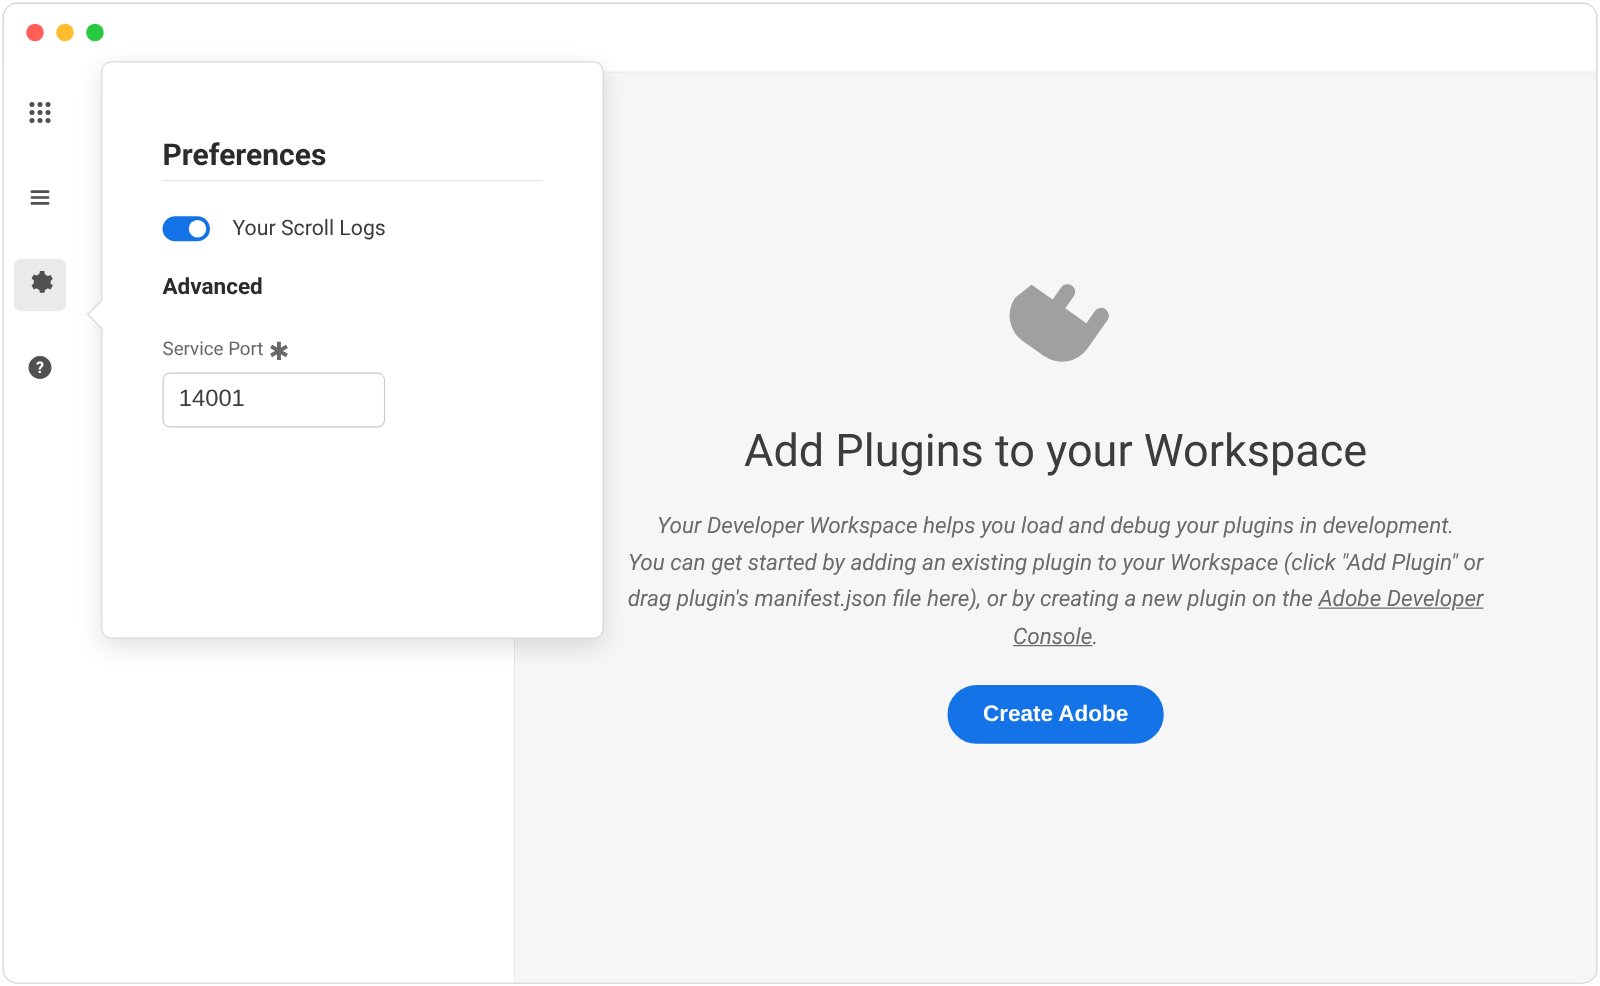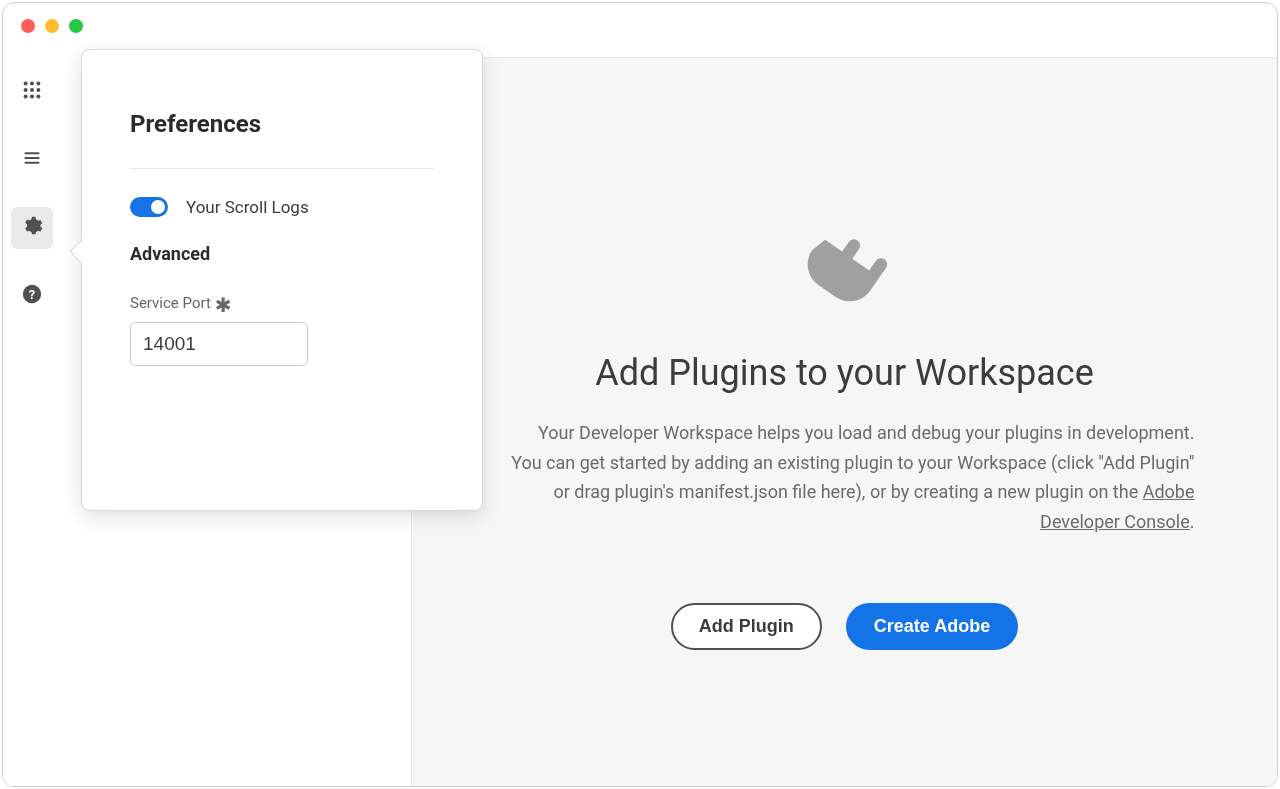--- a/index.html
+++ b/index.html
@@ -63,39 +63,40 @@
     width:350px;
     background:#fff;
   }
   .main-col {
     flex:1;
     background:#f6f6f6;
     border-left:1px solid #e8e8e8;
     border-top:1px solid #e8e8e8;
     border-top-left-radius:10px;
     margin-top:8px;
-    padding:40px 60px;
+    padding:28px 60px;
     display:flex;
     flex-direction:column;
     align-items:center;
   }
   .plug-icon { margin-top:120px; margin-bottom:30px; }
   .main-heading {
     font-size:36px;
     font-weight:400;
     color:#3c3c3c;
     margin-bottom:24px;
   }
   .main-desc {
     font-size:18px;
+    font-style:italic;
     color:#6b6b6b;
-    text-align:right;
+    text-align:center;
     line-height:1.65;
     max-width:700px;
-    margin-bottom:66px;
+    margin-bottom:23px;
   }
   .main-desc a {
     color:#6b6b6b;
     text-decoration:underline;
   }
   .btn-row { display:flex; gap:24px; }
   .btn {
     padding:11px 26px;
     border-radius:24px;
     font-size:18px;
@@ -133,21 +134,21 @@
     width:16px; height:16px;
     background:#fff;
     border-left:1px solid #d8d8d8;
     border-bottom:1px solid #d8d8d8;
     transform:rotate(45deg);
   }
   .pop-title {
     font-size:24px;
     font-weight:700;
     color:#2b2b2b;
-    padding-bottom:30px;
+    padding-bottom:6px;
     border-bottom:1px solid #e6e6e6;
     margin-bottom:28px;
   }
   .pref-row {
     display:flex;
     align-items:center;
     gap:18px;
     margin-bottom:26px;
   }
   .pref-label {
@@ -281,21 +282,20 @@
             <path d="M10.5 3.5 L14 7 L16 5 a1.5 1.5 0 0 1 2.1 0 a1.5 1.5 0 0 1 0 2.1 L16.1 9.1 L19.6 12.6 L21.6 10.6 a1.5 1.5 0 0 1 2.1 0 a1.5 1.5 0 0 1 0 2.1 L21.7 14.7 L19 17.4 a6 6 0 0 1 -8.5 0 L7 13.9 a6 6 0 0 1 0 -8.5 Z" transform="rotate(-10 12 12) translate(-2 1)"></path>
           </svg>
         </div>
         <div class="main-heading">Add Plugins to your Workspace</div>
         <div class="main-desc">
           <span>Your Developer Workspace helps you load and debug your plugins in development.</span><br>
           <span>You can get started by adding an existing plugin to your Workspace (click "Add Plugin" or drag plugin's manifest.json file here), or by creating a new plugin on the </span>
           <a href="#">Adobe Developer Console</a><span>.</span>
         </div>
         <div class="btn-row">
-          <button class="btn">Add Plugin</button>
           <button class="btn primary">Create Adobe</button>
         </div>
       </div>
     </div>
 
     <div class="popover">
       <div class="pop-title">Preferences</div>
 
 
       <div class="pref-row">

